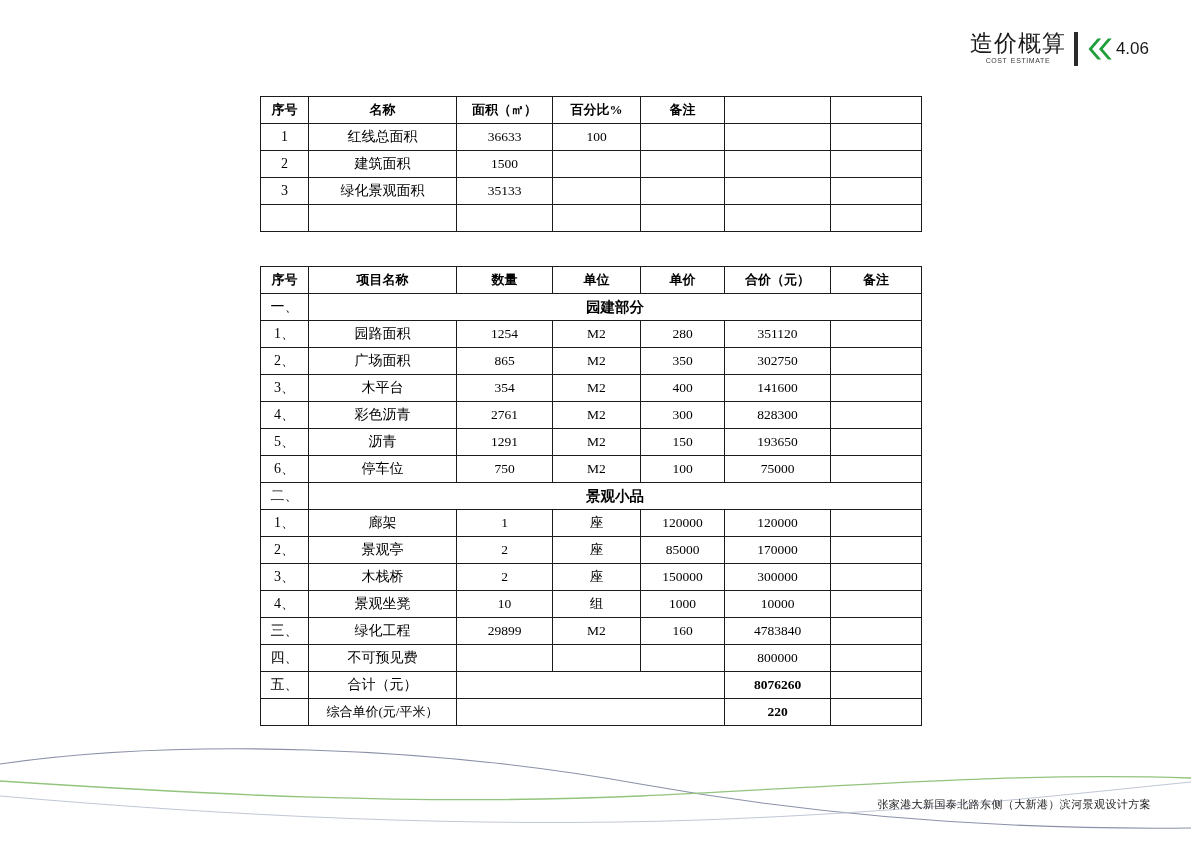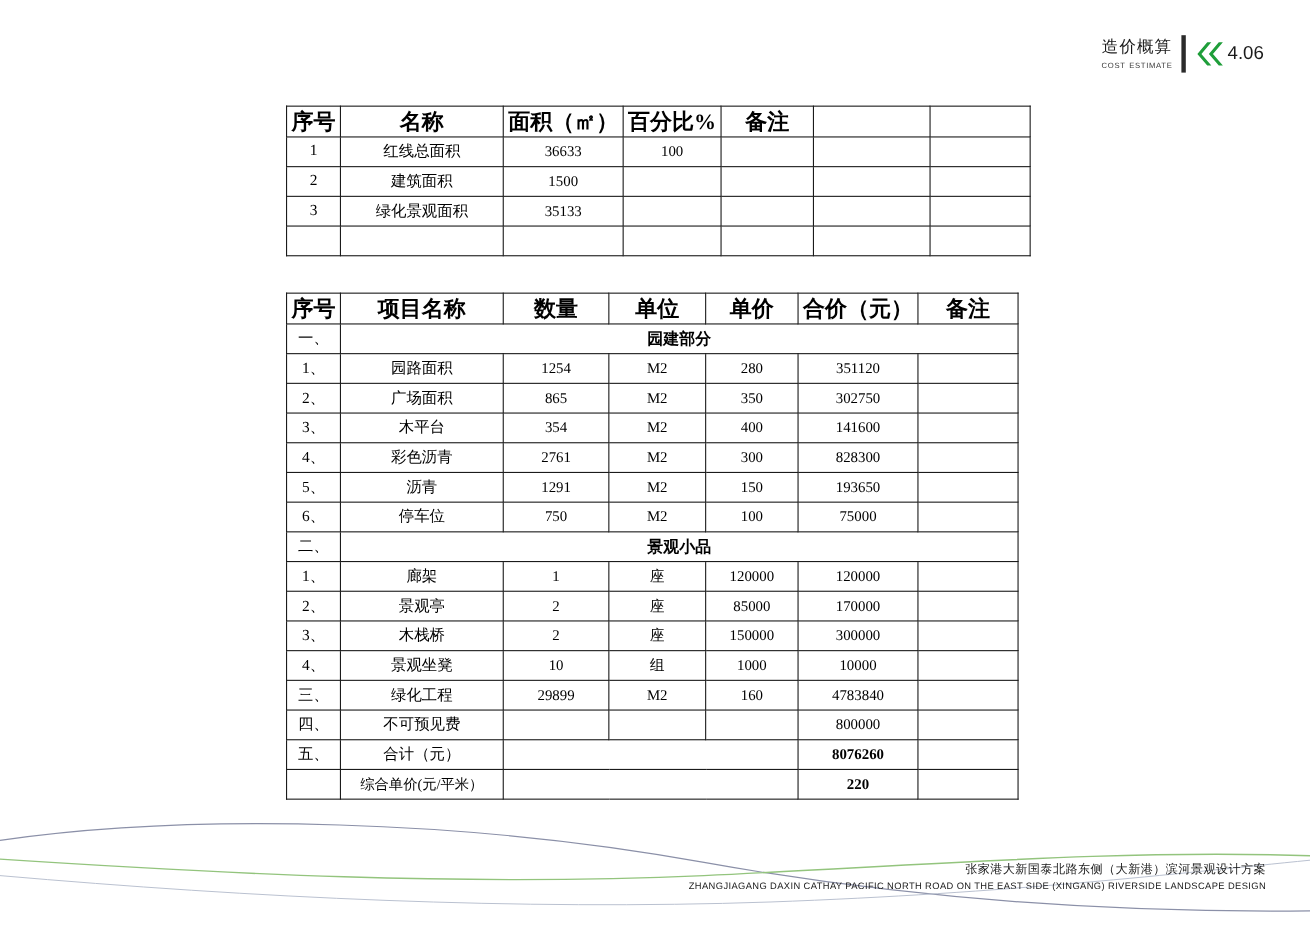--- a/index.html
+++ b/index.html
@@ -24,21 +24,21 @@
     display: flex;
     align-items: center;
     height: 46px;
   }
   #header-title-block {
     text-align: center;
     padding-right: 8px;
   }
   #header-title-cn {
     font-family: "Liberation Sans", "DejaVu Sans", sans-serif;
-    font-size: 15px;
+    font-size: 23px;
     color: #1a1a1a;
     letter-spacing: 1px;
     line-height: 20px;
     white-space: nowrap;
   }
   #header-title-en {
     font-family: "Liberation Sans", "DejaVu Sans", sans-serif;
     font-size: 10px;
     color: #3a3a3a;
     letter-spacing: 0.6px;
@@ -85,21 +85,21 @@
   }
   .sheet-table td.blank-frame {
     border: 1px solid #1b1b1b;
   }
   .t-title {
     font-size: 15px;
     font-weight: bold;
     letter-spacing: 0.5px;
   }
   .t-head {
-    font-size: 20px;
+    font-size: 13px;
     font-weight: bold;
   }
   .t-left {
     text-align: left;
     padding-left: 7px;
   }
   .t-section {
     text-align: left;
     padding-left: 7px;
     font-weight: bold;
@@ -387,14 +387,13 @@
 </table>
 
 <svg id="footer-waves" viewBox="0 0 1191 110" preserveAspectRatio="none">
   <path d="M0 32 C 180 6, 430 14, 640 52 C 830 86, 1010 98, 1191 96" fill="none" stroke="#8b90a8" stroke-width="1.1"></path>
   <path d="M0 49 C 200 62, 420 74, 640 64 C 850 54, 1020 40, 1191 46" fill="none" stroke="#93c47d" stroke-width="1.3"></path>
   <path d="M0 64 C 230 84, 470 96, 700 88 C 920 80, 1070 62, 1191 50" fill="none" stroke="#b9c0cf" stroke-width="0.9"></path>
 </svg>
 
 <div id="footer-text">
   <div id="footer-cn">张家港大新国泰北路东侧（大新港）滨河景观设计方案</div>
-  <div id="footer-en">ZHANGJIAGANG DAXIN CATHAY PACIFIC NORTH ROAD ON THE EAST SIDE (XINGANG) RIVERSIDE LANDSCAPE DESIGN</div>
 </div>
 
 </body></html>

